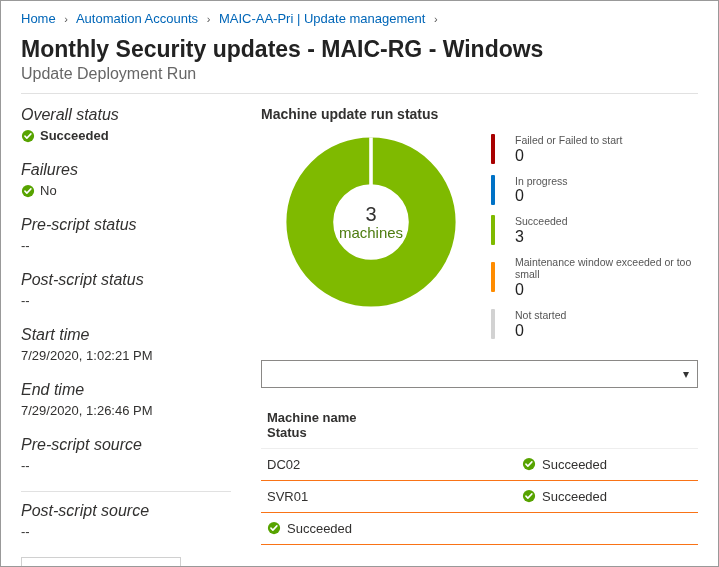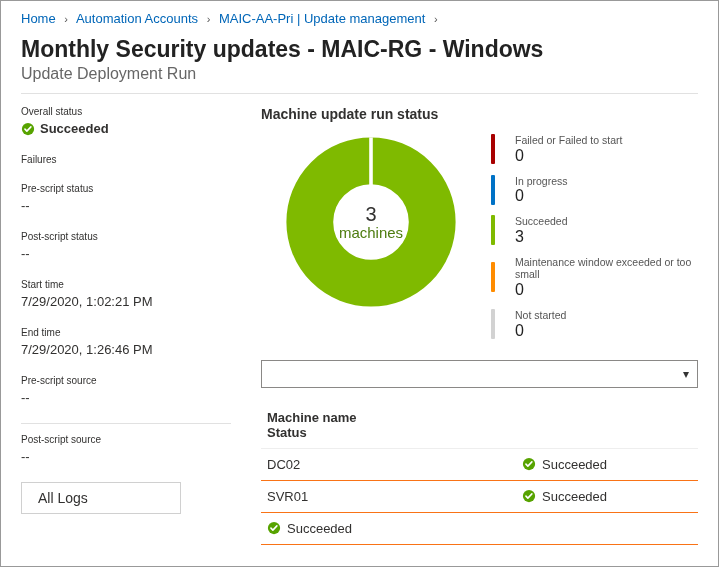--- a/index.html
+++ b/index.html
@@ -28,21 +28,21 @@
     margin-bottom: 2px;
   }
   .subtitle { font-size: 16px; color: #666; margin-bottom: 10px; }
   hr.divider { border: none; border-top: 1px solid #e1e1e1; margin: 6px 0 12px 0; }
 
   .content { display: flex; gap: 30px; }
   .left-col { width: 210px; flex-shrink: 0; }
   .right-col { flex: 1; }
 
   .field { margin-bottom: 18px; }
-  .field-label { font-size: 10px; color: #323130; margin-bottom: 4px; }
+  .field-label { font-size: 16px; color: #323130; margin-bottom: 4px; font-style: italic; }
   .field-value { font-size: 13px; color: #323130; }
   .field-value.bold { font-weight: 600; }
   .with-icon { display: flex; align-items: center; gap: 5px; }
 
   .check-icon {
     width: 14px; height: 14px;
     display: inline-flex; align-items: center; justify-content: center;
     flex-shrink: 0;
   }
 
@@ -126,20 +126,29 @@
                 <circle cx="8" cy="8" r="7" fill="#57a300"></circle>
                 <path d="M4.5 8.2 l2.2 2.2 l4.6 -4.8" stroke="#fff" stroke-width="1.8" fill="none" stroke-linecap="round" stroke-linejoin="round"></path>
               </svg>
           </span>
           <span>Succeeded</span>
         </div>
       </div>
 
       <div class="field">
         <div class="field-label">Failures</div>
+        <div class="field-value with-icon">
+          <span class="check-icon">
+            <svg viewBox="0 0 16 16">
+                <circle cx="8" cy="8" r="7" fill="#57a300"></circle>
+                <path d="M4.5 8.2 l2.2 2.2 l4.6 -4.8" stroke="#fff" stroke-width="1.8" fill="none" stroke-linecap="round" stroke-linejoin="round"></path>
+              </svg>
+          </span>
+          <span>No</span>
+        </div>
       </div>
 
       <div class="field">
         <div class="field-label">Pre-script status</div>
         <div class="field-value">--</div>
       </div>
 
       <div class="field">
         <div class="field-label">Post-script status</div>
         <div class="field-value">--</div>

